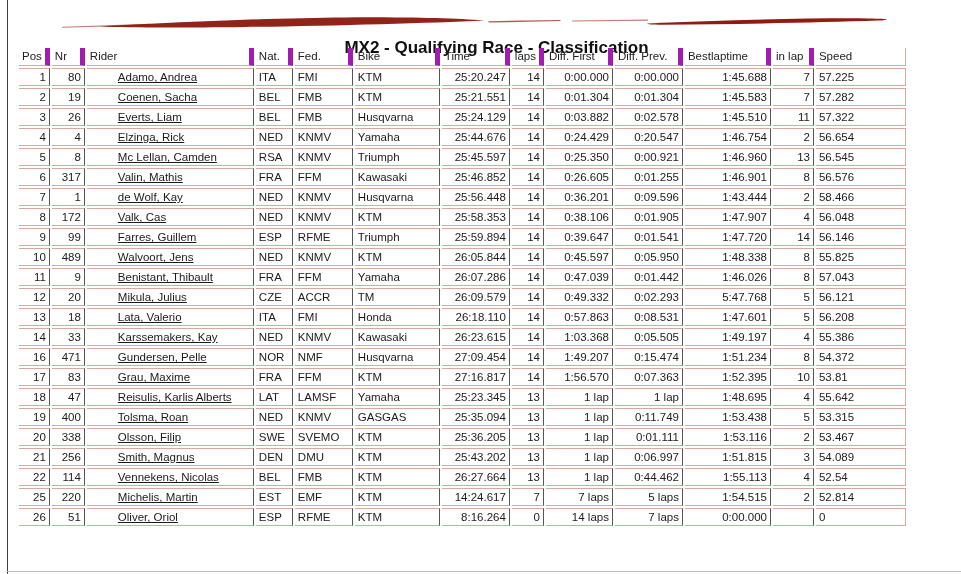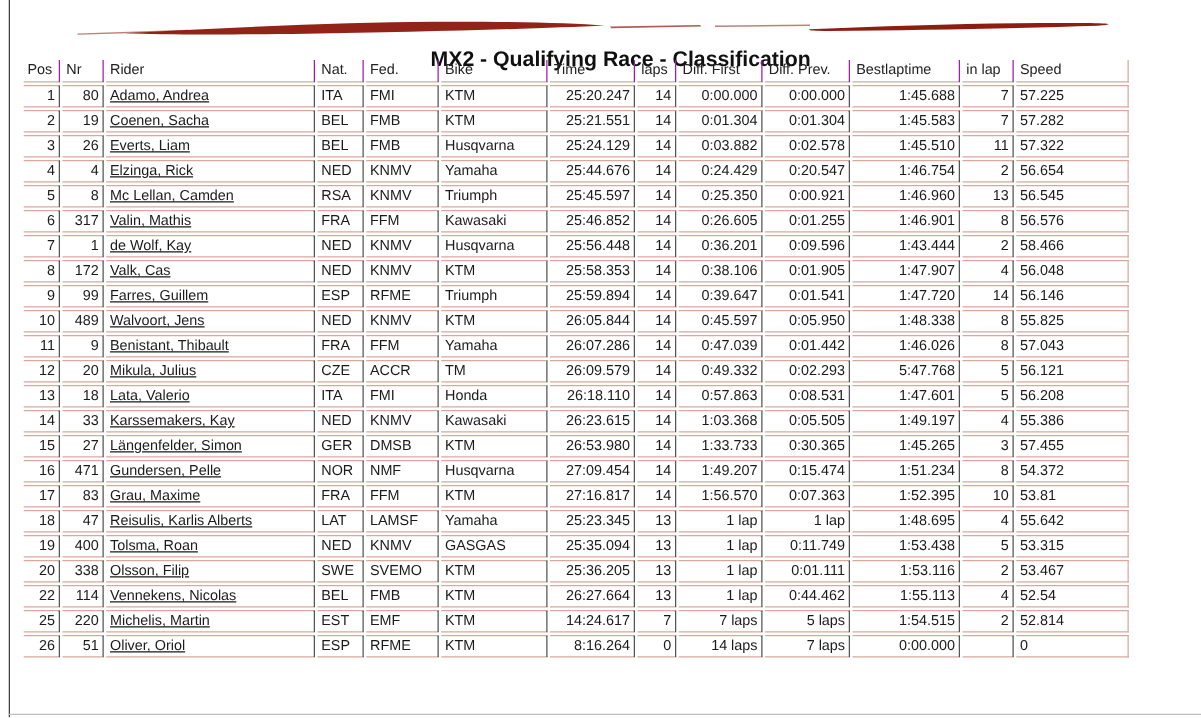--- a/index.html
+++ b/index.html
@@ -51,21 +51,21 @@
     border-spacing: 2px 2px;
     table-layout: fixed;
   }
   table.classification th {
     font-weight: normal;
     text-align: left;
     font-size: 11.5px;
     color: #222222;
     padding: 2px 3px 3px 3px;
     border-bottom: 1px solid #d9a7a0;
-    border-right: 1px solid #a21caf;
+    border-right: 5px solid #a21caf;
     white-space: nowrap;
     overflow: hidden;
   }
   table.classification td {
     font-size: 11.5px;
     color: #1b1b1b;
     padding: 1px 3px;
     height: 14px;
     border-top: 1px solid #d9a7a0;
     border-bottom: 1px solid #d9a7a0;
@@ -76,20 +76,21 @@
   table.classification th:last-child,
   table.classification td:last-child {
     border-right: 1px solid #d9a7a0;
   }
   td.align-right { text-align: right; }
   td.align-left  { text-align: left; }
   a.rider {
     color: #1b1b1b;
     text-decoration: underline;
     cursor: pointer;
+    margin-left: 28px;
   }
 </style>
 </head>
 <body>
 
 <div class="left-rule"></div>
 <div class="bottom-rule"></div>
 
 <svg class="swoosh" viewBox="0 0 961 26">
   <path opacity="0.55" d="M62,20.8 L150,17.8 L150,19.2 L62,21.8 Z" fill="#8c170c"></path>
@@ -340,35 +341,20 @@
           <td class="align-left">Kawasaki</td>
           <td class="align-right">26:23.615</td>
           <td class="align-right">14</td>
           <td class="align-right">1:03.368</td>
           <td class="align-right">0:05.505</td>
           <td class="align-right">1:49.197</td>
           <td class="align-right">4</td>
           <td class="align-left">55.386</td>
         </tr>
         <tr>
-          <td class="align-right">15</td>
-          <td class="align-right">27</td>
-          <td class="align-left"><a href="#" class="rider">Längenfelder, Simon</a></td>
-          <td class="align-left">GER</td>
-          <td class="align-left">DMSB</td>
-          <td class="align-left">KTM</td>
-          <td class="align-right">26:53.980</td>
-          <td class="align-right">14</td>
-          <td class="align-right">1:33.733</td>
-          <td class="align-right">0:30.365</td>
-          <td class="align-right">1:45.265</td>
-          <td class="align-right">3</td>
-          <td class="align-left">57.455</td>
-        </tr>
-        <tr>
           <td class="align-right">16</td>
           <td class="align-right">471</td>
           <td class="align-left"><a href="#" class="rider">Gundersen, Pelle</a></td>
           <td class="align-left">NOR</td>
           <td class="align-left">NMF</td>
           <td class="align-left">Husqvarna</td>
           <td class="align-right">27:09.454</td>
           <td class="align-right">14</td>
           <td class="align-right">1:49.207</td>
           <td class="align-right">0:15.474</td>
@@ -430,20 +416,35 @@
           <td class="align-left">KTM</td>
           <td class="align-right">25:36.205</td>
           <td class="align-right">13</td>
           <td class="align-right">1 lap</td>
           <td class="align-right">0:01.111</td>
           <td class="align-right">1:53.116</td>
           <td class="align-right">2</td>
           <td class="align-left">53.467</td>
         </tr>
         <tr>
+          <td class="align-right">21</td>
+          <td class="align-right">256</td>
+          <td class="align-left"><a href="#" class="rider">Smith, Magnus</a></td>
+          <td class="align-left">DEN</td>
+          <td class="align-left">DMU</td>
+          <td class="align-left">KTM</td>
+          <td class="align-right">25:43.202</td>
+          <td class="align-right">13</td>
+          <td class="align-right">1 lap</td>
+          <td class="align-right">0:06.997</td>
+          <td class="align-right">1:51.815</td>
+          <td class="align-right">3</td>
+          <td class="align-left">54.089</td>
+        </tr>
+        <tr>
           <td class="align-right">22</td>
           <td class="align-right">114</td>
           <td class="align-left"><a href="#" class="rider">Vennekens, Nicolas</a></td>
           <td class="align-left">BEL</td>
           <td class="align-left">FMB</td>
           <td class="align-left">KTM</td>
           <td class="align-right">26:27.664</td>
           <td class="align-right">13</td>
           <td class="align-right">1 lap</td>
           <td class="align-right">0:44.462</td>

